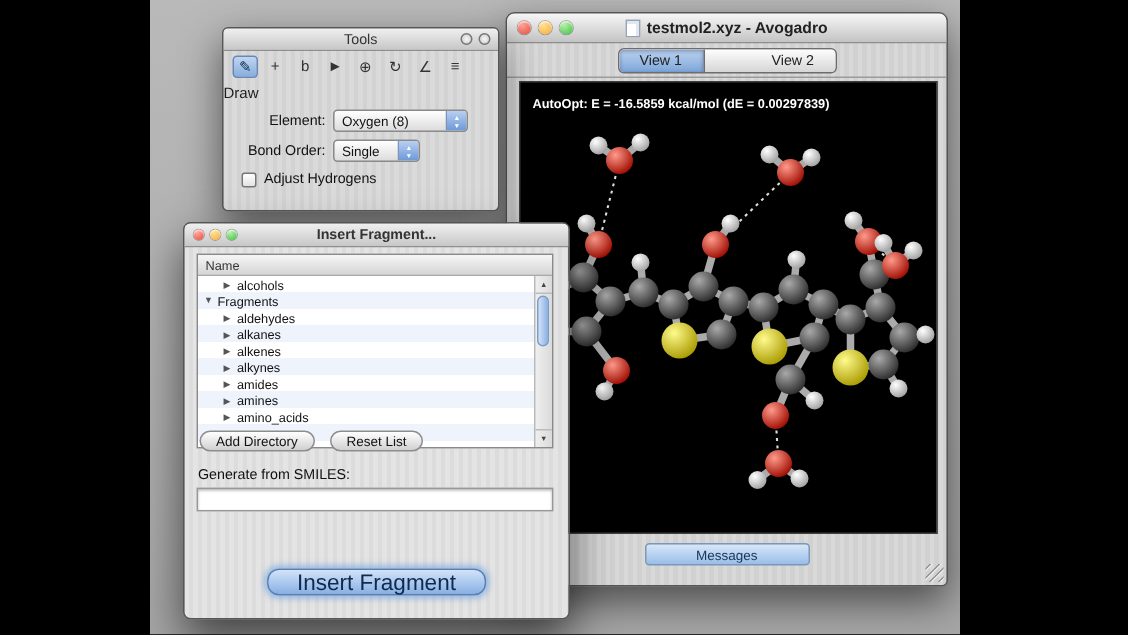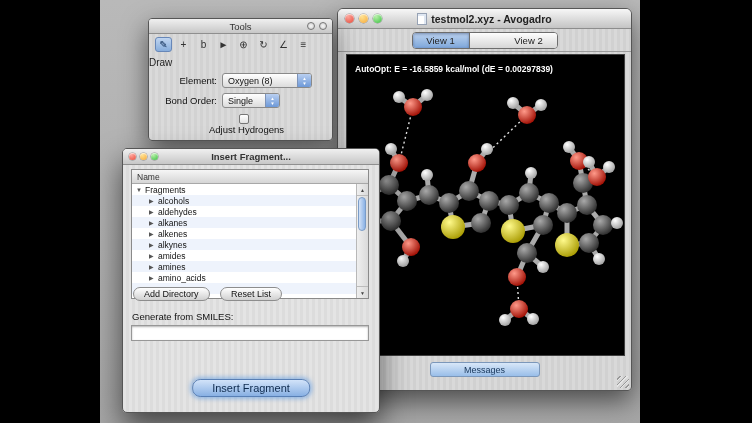--- a/index.html
+++ b/index.html
@@ -76,21 +76,21 @@
     background:linear-gradient(#ffffff,#dcdcdc);display:flex;align-items:center;
     font-size:9px;color:#111;padding-left:5px;box-sizing:border-box;}
   .popup-text{padding-right:16px;white-space:nowrap;}
   .popup-arrows{position:absolute;right:0;top:0;bottom:0;width:13px;
     border-left:1px solid #7d93b8;border-radius:0 2px 2px 0;
     background:linear-gradient(#b9cff1,#6d99d8);
     display:flex;flex-direction:column;align-items:center;justify-content:center;
     color:#fff;font-size:4.5px;line-height:5px;}
   .popup.element{width:90px;}
   .popup.bond{width:58px;}
-  .check-row{display:flex;align-items:center;margin:6px 0 0 12px;flex-direction:column;}
+  .check-row{display:flex;align-items:center;margin:6px 0 0 12px;}
   .checkbox{width:10px;height:10px;border:1px solid #767676;border-radius:2px;
     background:linear-gradient(#fff,#e2e2e2);margin-right:5px;box-sizing:border-box;}
   .check-label{font-size:9.5px;color:#111;}
 
   
   .dialog{left:122px;top:148px;width:256px;height:263px;z-index:3;border-radius:5px;
     background:repeating-linear-gradient(90deg,#e4e4e4 0 3px,#dcdcdc 3px 6px);
     box-shadow:0 14px 30px rgba(0,0,0,.6);}
   .dialog .mini-titlebar{border-radius:4px 4px 0 0;height:15px;}
   .dialog-lights{position:absolute;left:6px;top:4px;display:flex;gap:4px;}
@@ -124,21 +124,21 @@
   .btn-reset{left:97px;top:138px;}
   .smiles-label{position:absolute;left:9px;top:162px;font-size:9.5px;color:#111;text-align:right;}
   .smiles-input{position:absolute;left:8px;top:176px;width:238px;height:16px;
     border:1px solid #979797;background:#fff;box-sizing:border-box;
     box-shadow:inset 0 1px 2px rgba(0,0,0,.3);font-size:10px;padding:0 3px;}
   .insert-btn{position:absolute;left:50%;transform:translateX(-50%);top:230px;height:16px;
     border-radius:8px;border:1px solid #587fb5;padding:0 19px;
     background:linear-gradient(#d2e3f9,#88b0e3);
     box-shadow:0 0 4px 2px rgba(115,165,225,.7);
     display:flex;align-items:center;justify-content:center;
-    font-size:11px;color:#0e2a4d;white-space:nowrap;}
+    font-size:15px;color:#0e2a4d;white-space:nowrap;}
 </style>
 </head>
 <body>
 
 <div class="desktop"></div>
 
 <section class="window main-window">
   <header class="titlebar">
     <span class="lights">
       <span class="light red"></span>
@@ -353,27 +353,27 @@
       <span class="light red"></span>
       <span class="light yellow"></span>
       <span class="light green"></span>
     </span>
     <span class="dialog-title">Insert Fragment...</span>
   </header>
 
   <div class="listbox">
     <div class="list-header">Name</div>
     <div class="list-rows">
+        <div class="list-row child">
+          <span class="tri">▶</span>
+          <span>alcohols</span>
+        </div>
         <div class="list-row">
           <span class="tri">▼</span>
           <span>Fragments</span>
-        </div>
-        <div class="list-row child">
-          <span class="tri">▶</span>
-          <span>alcohols</span>
         </div>
         <div class="list-row child">
           <span class="tri">▶</span>
           <span>aldehydes</span>
         </div>
         <div class="list-row child">
           <span class="tri">▶</span>
           <span>alkanes</span>
         </div>
         <div class="list-row child">

